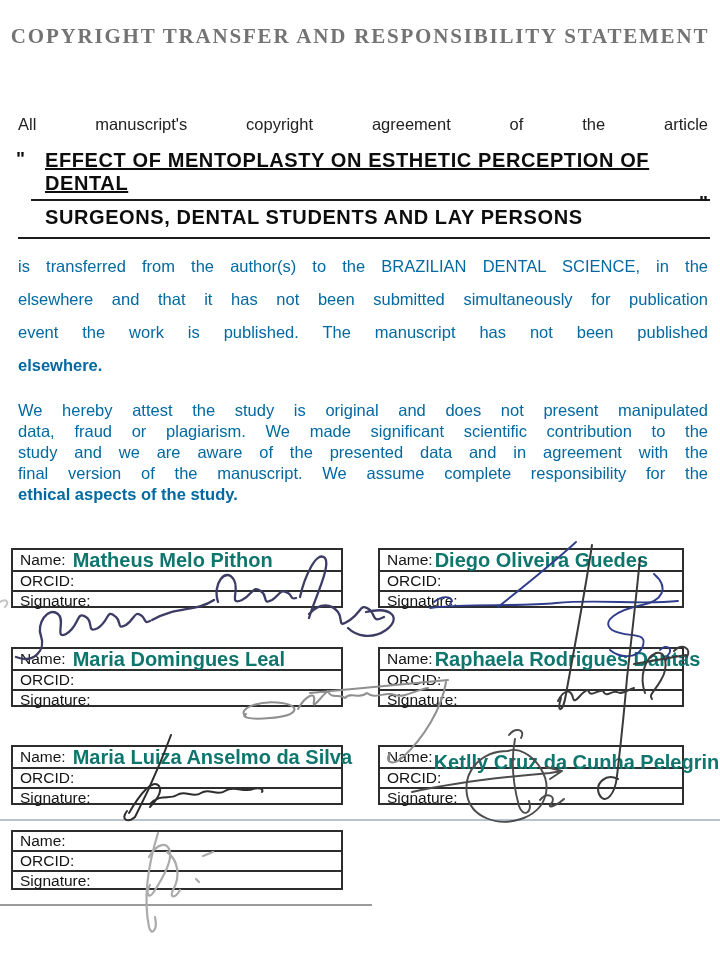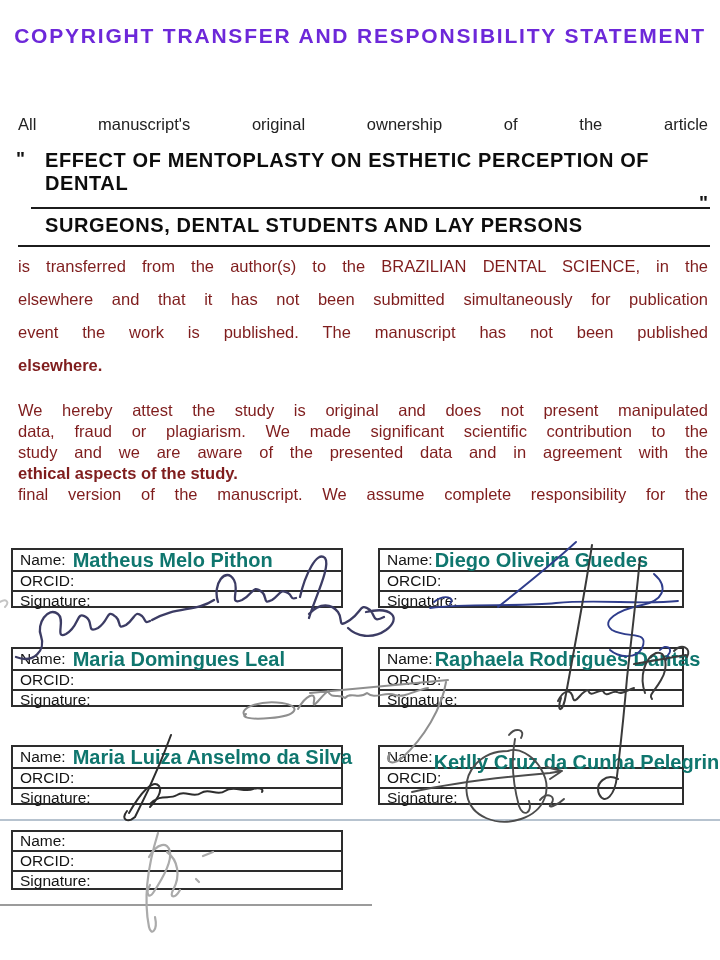--- a/index.html
+++ b/index.html
@@ -4,39 +4,39 @@
 <style>
   html,body{margin:0;padding:0;}
   body{
     width:720px;height:960px;background:#ffffff;overflow:hidden;position:relative;
     font-family:"Liberation Sans","DejaVu Sans",sans-serif;color:#1a1a1a;
   }
   .abs{position:absolute;}
   
   .doc-title{
     top:24px;left:0;width:720px;text-align:center;
-    font-size:21px;font-weight:bold;letter-spacing:1.8px;color:#6d28d9;
+    font-size:21px;font-weight:bold;letter-spacing:1.8px;color:#737373;font-family:Liberation Serif, serif;
   }
   
   .just{ text-align:justify; text-align-last:justify; }
   .intro-line{
     top:115px;left:18px;width:690px;font-size:16.5px;color:#222;
   }
   
   .quote-block{ top:146px;left:18px;width:692px; }
   .open-quote{ position:absolute;left:-2px;top:2px;font-size:19px;font-weight:bold;color:#111; }
   .close-quote{ position:absolute;right:2px;top:46px;font-size:19px;font-weight:bold;color:#111; }
   .t-line{
     font-weight:bold;font-size:20px;letter-spacing:0.6px;color:#0d0d0d;
     border-bottom:2.5px solid #1c1c1c;
   }
-  .t-line1{ margin-left:13px;padding-left:14px;padding-top:3px;padding-bottom:12px; }
+  .t-line1{ margin-left:13px;padding-left:14px;padding-top:3px;padding-bottom:4px;text-decoration:underline; }
   .t-line2{ padding-left:27px;padding-top:5px;padding-bottom:8px;padding-right:30px; }
   
-  .para{ left:18px;width:690px;font-size:16.5px;color:#7f1d1d; }
+  .para{ left:18px;width:690px;font-size:16.5px;color:#0369a1; }
   .para1{ top:250px; }
   .para1 .pline{ line-height:33px; }
   .para2{ top:400px; }
   .para2 .pline{ line-height:21px; }
   .pline-last{ text-align:left;font-weight:bold; }
   
   .sig-box{
     position:absolute;border:2px solid #2d2d2d;height:60px;box-sizing:border-box;
     display:flex;flex-direction:column;background:transparent;
   }
@@ -57,42 +57,42 @@
   .rule-partial{ top:904px;left:0;width:372px;height:2px;background:#9b9b9b; }
   
   .ink-overlay{ top:0;left:0;width:720px;height:960px;pointer-events:none;z-index:6; }
   .ink-overlay path{ fill:none;stroke-linecap:round;stroke-linejoin:round; }
 </style>
 </head>
 <body>
 
 <div class="abs doc-title">COPYRIGHT TRANSFER AND RESPONSIBILITY STATEMENT</div>
 
-<div class="abs intro-line just">All manuscript's original ownership of the article</div>
+<div class="abs intro-line just">All manuscript's copyright agreement of the article</div>
 
 <div class="abs quote-block">
   <span class="open-quote">"</span>
   <div class="t-line t-line1">EFFECT OF MENTOPLASTY ON ESTHETIC PERCEPTION OF DENTAL</div>
   <div class="t-line t-line2">SURGEONS, DENTAL STUDENTS AND LAY PERSONS</div>
   <span class="close-quote">"</span>
 </div>
 
 <div class="abs para para1">
   <div class="pline just">is transferred from the author(s) to the BRAZILIAN DENTAL SCIENCE, in the</div>
   <div class="pline just">elsewhere and that it has not been submitted simultaneously for publication</div>
   <div class="pline just">event the work is published. The manuscript has not been published</div>
   <div class="pline pline-last">elsewhere.</div>
 </div>
 
 <div class="abs para para2">
   <div class="pline just">We hereby attest the study is original and does not present manipulated</div>
   <div class="pline just">data, fraud or plagiarism. We made significant scientific contribution to the</div>
   <div class="pline just">study and we are aware of the presented data and in agreement with the</div>
+  <div class="pline just">final version of the manuscript. We assume complete responsibility for the</div>
   <div class="pline pline-last">ethical aspects of the study.</div>
-  <div class="pline just">final version of the manuscript. We assume complete responsibility for the</div>
 </div>
 
 <div class="sig-box" style="left:11px;top:548px;width:332px;">
   <div class="sig-row bb">
     <span class="sig-label">Name:</span>
     <span class="sig-name-value">Matheus Melo Pithon</span>
   </div>
   <div class="sig-row bb">
     <span class="sig-label">ORCID:</span>
   </div>

